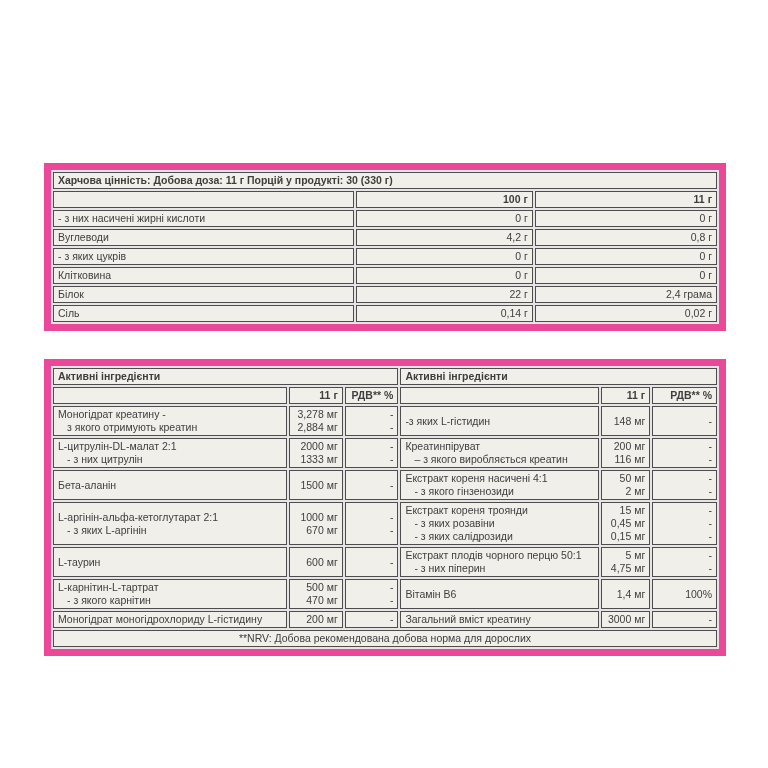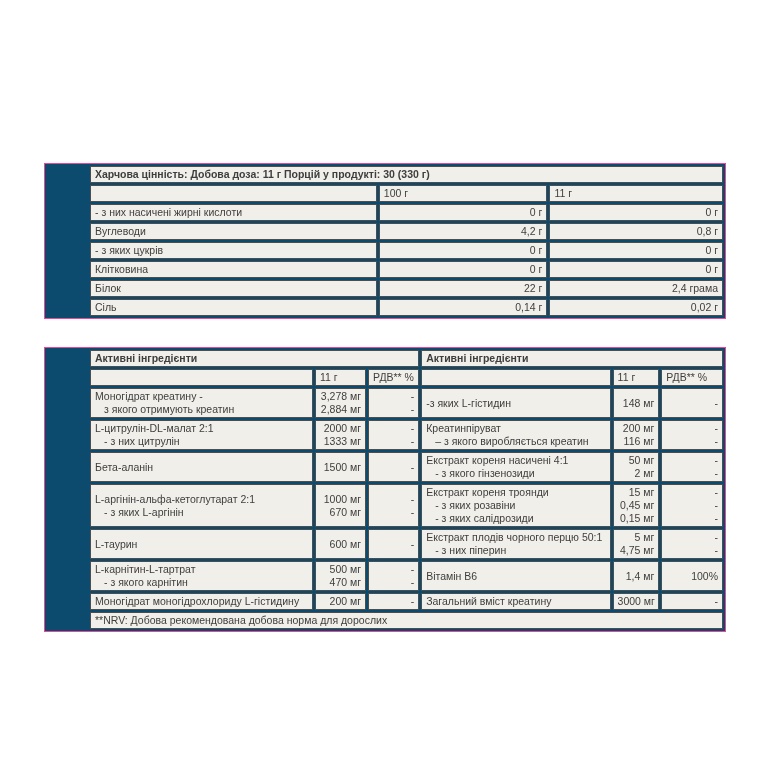--- a/index.html
+++ b/index.html
@@ -13,50 +13,49 @@
   .content {
     position: absolute;
     left: 44px;
     top: 163px;
     width: 682px;
   }
   table.nf {
     width: 100%;
     border-collapse: separate;
     border-spacing: 2px;
-    border: 1px solid #ec4899;
+    border: 7px solid #ec4899;
     table-layout: fixed;
-    background: #0c4a6e;
-    padding-left: 43px;
+    background: #e5e5e5;
   }
   table.nf td {
     background: #f1efe9;
     border: 1px solid #4d4d4d;
     color: #3e3e3e;
     font-size: 10.5px;
     line-height: 13px;
     padding: 1px 4px;
     vertical-align: middle;
     overflow: hidden;
     white-space: nowrap;
   }
   td.title-cell {
     font-weight: bold;
     text-align: left;
   }
   td.colhead {
-    font-weight: normal;
-    text-align: left;
+    font-weight: bold;
+    text-align: right;
   }
   td.num { text-align: right; }
   .sub { padding-left: 9px; }
   .line { white-space: nowrap; }
   #ingredients-table { margin-top: 28px; }
   #ingredients-table td { line-height: 13px; }
-  td.footnote-cell { text-align: left; }
+  td.footnote-cell { text-align: center; }
 </style>
 </head>
 <body>
 
 <div class="content">
 
   <table class="nf" id="nutrition-table">
     <colgroup>
       <col style="width:45.6%">
       <col style="width:26.8%">

